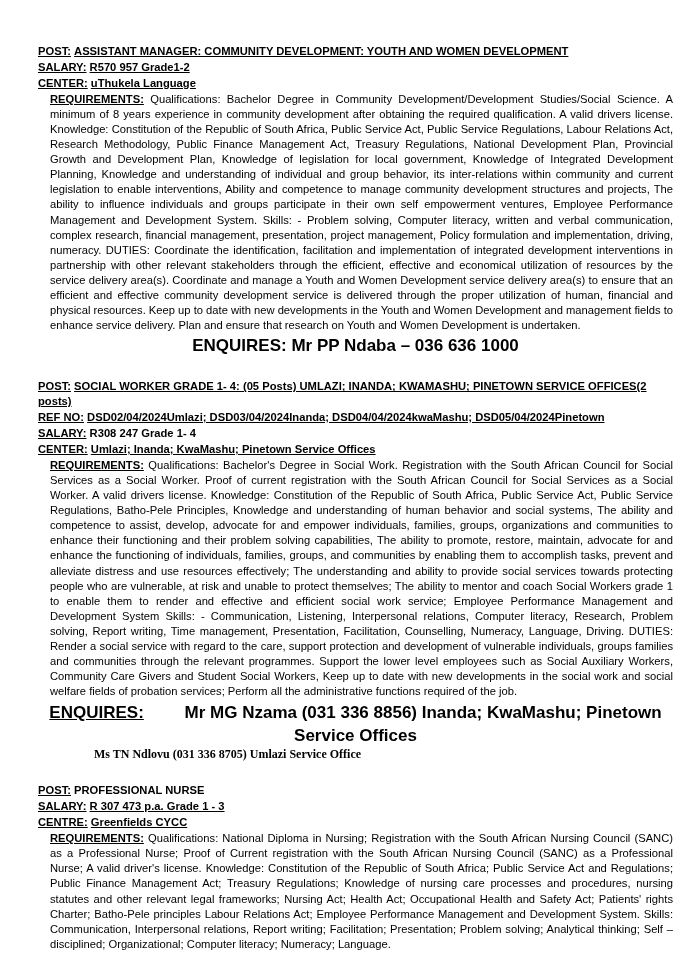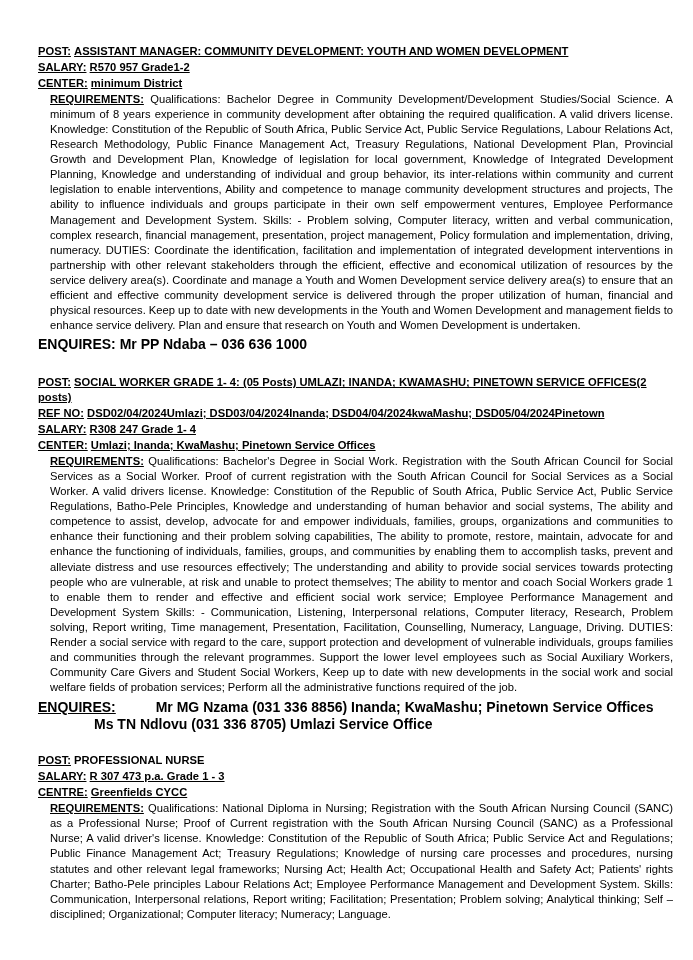--- a/index.html
+++ b/index.html
@@ -49,56 +49,58 @@
     margin-left: 12px;
   }
   .lbl-ul-bold {
     font-weight: bold;
     text-decoration: underline;
   }
   .bold {
     font-weight: bold;
   }
   .enq {
-    font-size: 14px;
+    font-size: 17px;
     line-height: 1.35;
     margin-top: 2px;
+    text-align: center;
   }
   .enq .lbl {
     font-weight: bold;
     text-decoration: underline;
   }
   .enq .name {
     font-weight: bold;
     margin-left: 36px;
   }
   .enq-indent {
     padding-left: 56px;
     font-weight: bold;
-    font-size: 14px;
+    font-size: 12px;
+    font-family: Liberation Serif, serif;
   }
   .gap-sm { height: 7px; }
 </style>
 </head>
 <body>
 
 <div class="page">
 
   <div class="post-block">
     <div class="line hdr-line">
       <span class="hdr">POST:</span>
       <span class="hdr-val" style="text-decoration:underline">ASSISTANT MANAGER: COMMUNITY DEVELOPMENT: YOUTH AND WOMEN DEVELOPMENT</span>
     </div>
     <div class="line hdr-line">
       <span class="hdr">SALARY:</span>
       <span class="hdr-val" style="text-decoration:underline">R570 957 Grade1-2</span>
     </div>
     <div class="line hdr-line">
       <span class="hdr">CENTER:</span>
-      <span class="hdr-val" style="text-decoration:underline">minimum District</span>
+      <span class="hdr-val" style="text-decoration:underline">uThukela Language</span>
     </div>
     <div class="body-par">
       <span class="lbl-ul-bold">REQUIREMENTS:</span>
       <span>Qualifications: Bachelor Degree in Community Development/Development Studies/Social Science. A minimum of 8 years experience in community development after obtaining the required qualification. A valid drivers license. Knowledge: Constitution of the Republic of South Africa, Public Service Act, Public Service Regulations, Labour Relations Act, Research Methodology, Public Finance Management Act, Treasury Regulations, National Development Plan, Provincial Growth and Development Plan, Knowledge of legislation for local government, Knowledge of Integrated Development Planning, Knowledge and understanding of individual and group behavior, its inter-relations within community and current legislation to enable interventions, Ability and competence to manage community development structures and projects, The ability to influence individuals and groups participate in their own self empowerment ventures, Employee Performance Management and Development System. Skills: - Problem solving, Computer literacy, written and verbal communication, complex research, financial management, presentation, project management, Policy formulation and implementation, driving, numeracy. DUTIES: Coordinate the identification, facilitation and implementation of integrated development interventions in partnership with other relevant stakeholders through the efficient, effective and economical utilization of resources by the service delivery area(s). Coordinate and manage a Youth and Women Development service delivery area(s) to ensure that an efficient and effective community development service is delivered through the proper utilization of human, financial and physical resources. Keep up to date with new developments in the Youth and Women Development and management fields to enhance service delivery. Plan and ensure that research on Youth and Women Development is undertaken.</span>
     </div>
     <div class="enq">
       <span class="bold">ENQUIRES:</span>
       <span class="bold">Mr PP Ndaba – 036 636 1000</span>
     </div>
   </div>
@@ -109,21 +111,21 @@
     <div class="line hdr-line">
       <span class="hdr">POST:</span>
       <span class="hdr-val" style="text-decoration:underline">SOCIAL WORKER GRADE 1- 4: (05 Posts) UMLAZI; INANDA; KWAMASHU; PINETOWN SERVICE OFFICES(2 posts)</span>
     </div>
     <div class="line hdr-line">
       <span class="hdr">REF NO:</span>
       <span class="hdr-val" style="text-decoration:underline">DSD02/04/2024Umlazi; DSD03/04/2024Inanda; DSD04/04/2024kwaMashu; DSD05/04/2024Pinetown</span>
     </div>
     <div class="line hdr-line">
       <span class="hdr">SALARY:</span>
-      <span class="hdr-val" style="text-decoration:underline">R308 247 Grade 1- 4</span>
+      <span class="hdr-val" style="">R308 247 Grade 1- 4</span>
     </div>
     <div class="line hdr-line">
       <span class="hdr">CENTER:</span>
       <span class="hdr-val" style="text-decoration:underline">Umlazi; Inanda; KwaMashu; Pinetown Service Offices</span>
     </div>
     <div class="body-par">
       <span class="lbl-ul-bold">REQUIREMENTS:</span>
       <span>Qualifications: Bachelor's Degree in Social Work. Registration with the South African Council for Social Services as a Social Worker. Proof of current registration with the South African Council for Social Services as a Social Worker. A valid drivers license. Knowledge: Constitution of the Republic of South Africa, Public Service Act, Public Service Regulations, Batho-Pele Principles, Knowledge and understanding of human behavior and social systems, The ability and competence to assist, develop, advocate for and empower individuals, families, groups, organizations and communities to enhance their functioning and their problem solving capabilities, The ability to promote, restore, maintain, advocate for and enhance the functioning of individuals, families, groups, and communities by enabling them to accomplish tasks, prevent and alleviate distress and use resources effectively; The understanding and ability to provide social services towards protecting people who are vulnerable, at risk and unable to protect themselves; The ability to mentor and coach Social Workers grade 1 to enable them to render and effective and efficient social work service; Employee Performance Management and Development System Skills: - Communication, Listening, Interpersonal relations, Computer literacy, Research, Problem solving, Report writing, Time management, Presentation, Facilitation, Counselling, Numeracy, Language, Driving. DUTIES: Render a social service with regard to the care, support protection and development of vulnerable individuals, groups families and communities through the relevant programmes. Support the lower level employees such as Social Auxiliary Workers, Community Care Givers and Student Social Workers, Keep up to date with new developments in the social work and social welfare fields of probation services; Perform all the administrative functions required of the job.</span>
     </div>
     <div class="enq">

